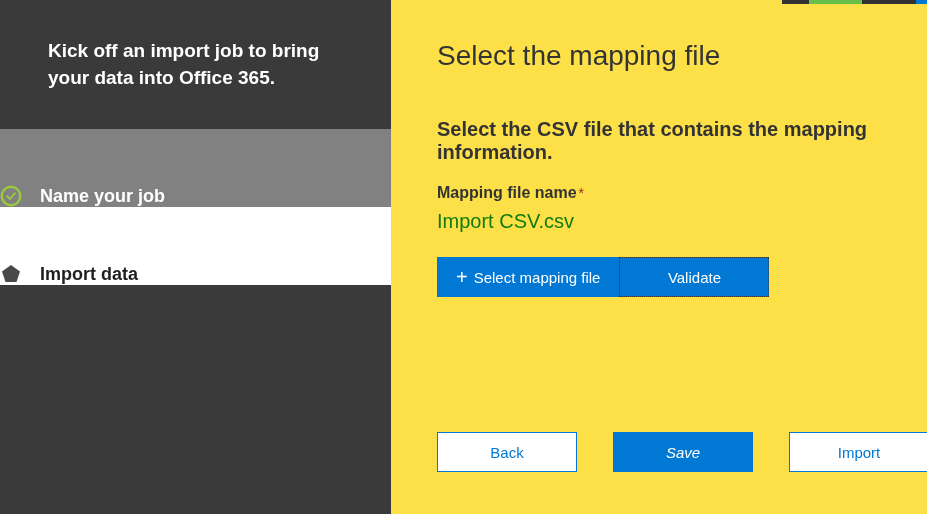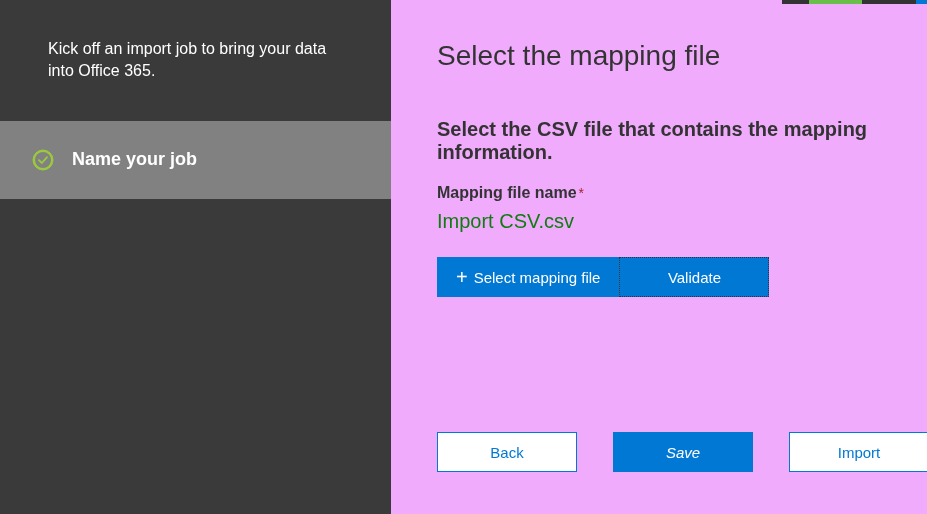--- a/index.html
+++ b/index.html
@@ -34,30 +34,29 @@
     .sidebar {
       width: 391px;
       background: #3b3a3a;
       color: #fff;
       display: flex;
       flex-direction: column;
       flex-shrink: 0;
     }
     .sidebar-intro {
       padding: 38px 48px 38px 48px;
-      font-size: 16px;
-      font-weight: 400;
+      font-size: 19px;
+      font-weight: 700;
       line-height: 1.4;
       color: #fff;
     }
     .sidebar-step {
       display: flex;
-      align-items: center;
+      align-items: flex-end;
       height: 78px;
-      padding-left: 32px;
       gap: 18px;
     }
     .sidebar-step.completed {
       background: #818181;
     }
     .sidebar-step.current {
       background: #ffffff;
       color: #201f1e;
     }
     .sidebar-fill {
@@ -77,21 +76,21 @@
       font-weight: 600;
     }
     .sidebar-step.current .step-label {
       color: #201f1e;
       font-weight: 700;
     }
     .main {
       flex: 1;
       padding: 40px 46px 0 46px;
       position: relative;
-      background: #f0abfc;
+      background: #fde047;
     }
     .page-title {
       font-size: 28px;
       font-weight: 400;
       color: #333;
       margin-bottom: 46px;
     }
     .instruction {
       font-size: 20px;
       color: #333;
@@ -176,20 +175,28 @@
       <span class="step-icon">
         <svg width="22" height="22" viewBox="0 0 22 22">
           <circle cx="11" cy="11" r="10" fill="#9bcb3c" stroke="#9bcb3c" stroke-width="1"></circle>
           <circle cx="11" cy="11" r="8" fill="#818181"></circle>
           <path d="M7 11.2 L9.8 14 L15 8.2" stroke="#9bcb3c" stroke-width="1.8" fill="none" stroke-linecap="round"></path>
         </svg>
       </span>
       <span class="step-label">Name your job</span>
     </div>
 
+    <div class="sidebar-step current">
+      <span class="step-icon">
+        <svg width="22" height="22" viewBox="0 0 22 22">
+          <path d="M11 2 L20 8.5 L16.5 19 L5.5 19 L2 8.5 Z" fill="#4a4948"></path>
+        </svg>
+      </span>
+      <span class="step-label">Import data</span>
+    </div>
 
     <div class="sidebar-fill"></div>
   </div>
 
   <div class="main">
     <div class="topstrip"></div>
 
     <h1 class="page-title">Select the mapping file</h1>
 
     <div class="instruction">Select the CSV file that contains the mapping information.</div>

